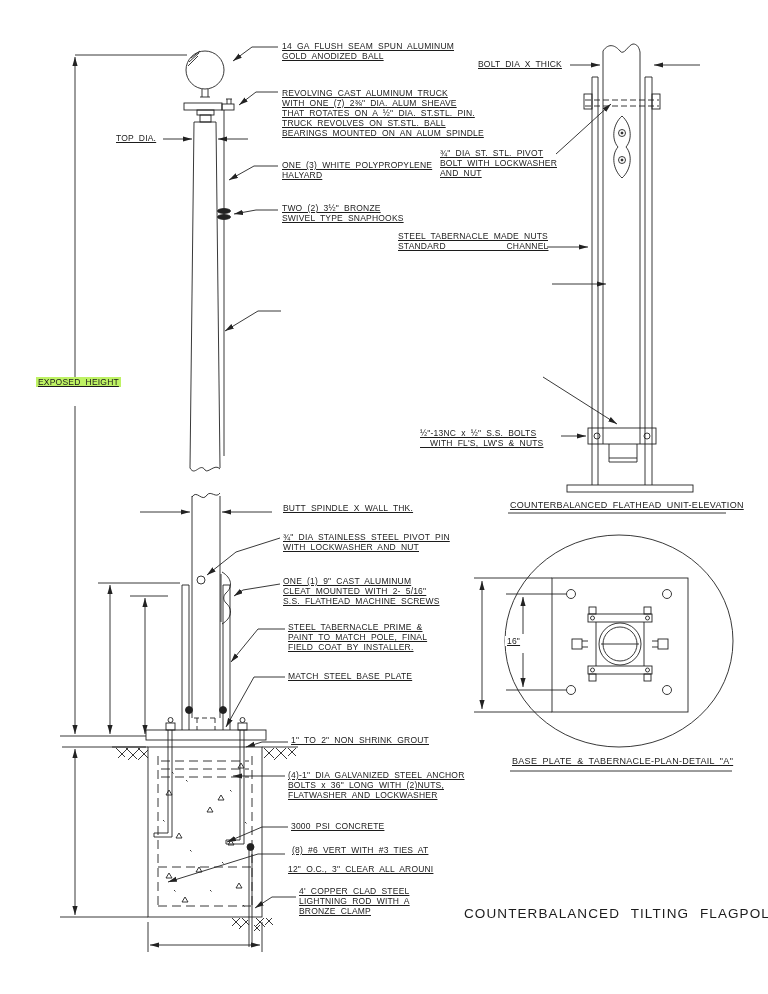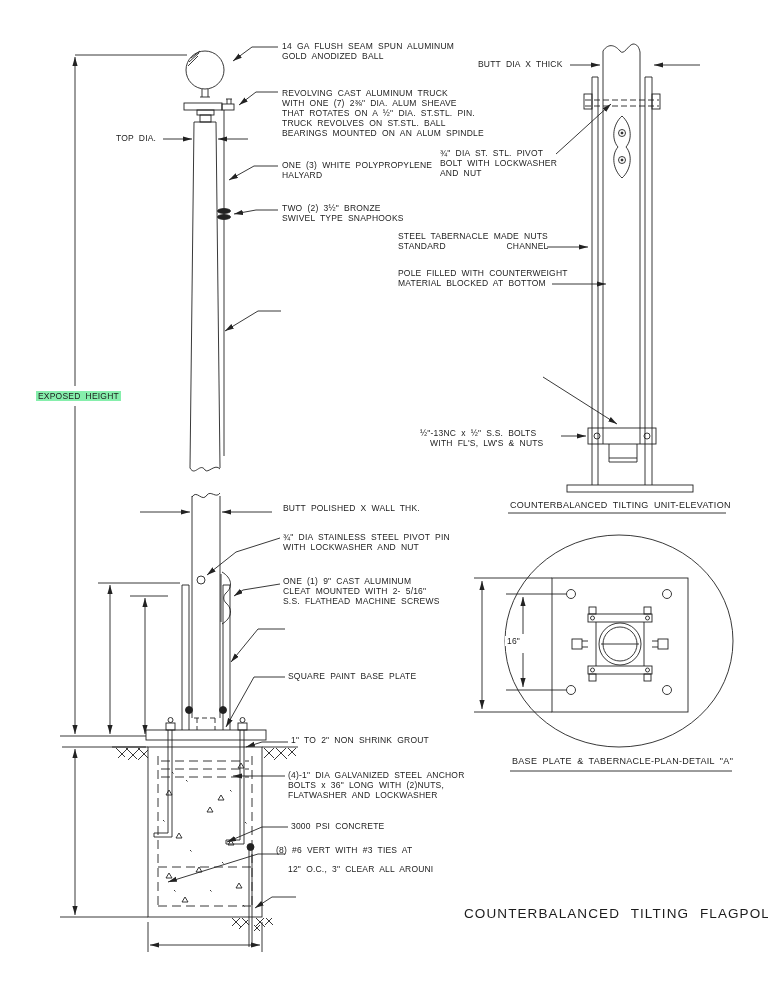--- a/index.html
+++ b/index.html
@@ -1,20 +1,20 @@
 <!DOCTYPE html>
 <html><head>
 <meta charset="utf-8">
 <style>
   html,body{margin:0;padding:0;background:#fff;}
   .sheet{position:relative;width:768px;height:994px;background:#ffffff;overflow:hidden;
          font-family:"Liberation Sans", sans-serif;color:#1c1c1c;}
   .sheet svg{position:absolute;left:0;top:0;}
   .lbl{position:absolute;font-size:8.5px;line-height:10px;letter-spacing:.2px;word-spacing:2.5px;
-       white-space:pre;color:#1c1c1c;}
+       white-space:pre;color:#1c1c1c;text-decoration:underline;}
   .caption{font-size:9px;letter-spacing:.3px;}
   .big-title{position:absolute;font-size:13.5px;letter-spacing:1.1px;word-spacing:6px;white-space:pre;}
 </style>
 </head>
 <body>
 
 <div class="sheet">
 
 <svg width="768" height="994" viewBox="0 0 768 994">
   <defs>
@@ -180,45 +180,49 @@
   <div class="lbl" style="left:282px;top:88px">REVOLVING CAST ALUMINUM TRUCK
 WITH ONE (7) 2⅜" DIA. ALUM SHEAVE
 THAT ROTATES ON A ½" DIA. ST.STL. PIN.
 TRUCK REVOLVES ON ST.STL. BALL
 BEARINGS MOUNTED ON AN ALUM SPINDLE</div>
   <div class="lbl" style="left:116px;top:133px">TOP DIA.</div>
   <div class="lbl" style="left:282px;top:160px">ONE (3) WHITE POLYPROPYLENE
 HALYARD</div>
   <div class="lbl" style="left:282px;top:203px">TWO (2) 3½" BRONZE
 SWIVEL TYPE SNAPHOOKS</div>
-  <div class="lbl" style="left:36px;top:391px;background:#86efac;padding:0 2px">EXPOSED HEIGHT</div>
-  <div class="lbl" style="left:283px;top:503px">BUTT POLISHED X WALL THK.</div>
+  <div class="lbl" style="left:36px;top:377px;background:#bef264;padding:0 2px">EXPOSED HEIGHT</div>
+  <div class="lbl" style="left:283px;top:503px">BUTT SPINDLE X WALL THK.</div>
   <div class="lbl" style="left:283px;top:532px">¾" DIA STAINLESS STEEL PIVOT PIN
 WITH LOCKWASHER AND NUT</div>
   <div class="lbl" style="left:283px;top:576px">ONE (1) 9" CAST ALUMINUM
 CLEAT MOUNTED WITH 2- 5/16"
 S.S. FLATHEAD MACHINE SCREWS</div>
-  <div class="lbl" style="left:288px;top:671px">SQUARE PAINT BASE PLATE</div>
+  <div class="lbl" style="left:288px;top:622px">STEEL TABERNACLE PRIME &amp;
+PAINT TO MATCH POLE, FINAL
+FIELD COAT BY INSTALLER.</div>
+  <div class="lbl" style="left:288px;top:671px">MATCH STEEL BASE PLATE</div>
   <div class="lbl" style="left:291px;top:735px">1" TO 2" NON SHRINK GROUT</div>
   <div class="lbl" style="left:288px;top:770px">(4)-1" DIA GALVANIZED STEEL ANCHOR
 BOLTS x 36" LONG WITH (2)NUTS,
 FLATWASHER AND LOCKWASHER</div>
   <div class="lbl" style="left:291px;top:821px">3000 PSI CONCRETE</div>
-  <div class="lbl" style="left:276px;top:845px">(8) #6 VERT WITH #3 TIES AT</div>
+  <div class="lbl" style="left:292px;top:845px">(8) #6 VERT WITH #3 TIES AT</div>
   <div class="lbl" style="left:288px;top:864px">12" O.C., 3" CLEAR ALL AROUNI</div>
-
-  <div class="lbl" style="left:478px;top:59px">BUTT DIA X THICK</div>
+  <div class="lbl" style="left:299px;top:886px">4' COPPER CLAD STEEL
+LIGHTNING ROD WITH A
+BRONZE CLAMP</div>
+
+  <div class="lbl" style="left:478px;top:59px">BOLT DIA X THICK</div>
   <div class="lbl" style="left:440px;top:148px">¾" DIA ST. STL. PIVOT
 BOLT WITH LOCKWASHER
 AND NUT</div>
   <div class="lbl" style="left:398px;top:231px">STEEL TABERNACLE MADE NUTS
 STANDARD            CHANNEL</div>
-  <div class="lbl" style="left:398px;top:268px">POLE FILLED WITH COUNTERWEIGHT
-MATERIAL BLOCKED AT BOTTOM</div>
   <div class="lbl" style="left:420px;top:428px">½"-13NC x ½" S.S. BOLTS
   WITH FL'S, LW'S &amp; NUTS</div>
-  <div class="lbl caption" style="left:510px;top:500px">COUNTERBALANCED TILTING UNIT-ELEVATION</div>
+  <div class="lbl caption" style="left:510px;top:500px">COUNTERBALANCED FLATHEAD UNIT-ELEVATION</div>
 
   <div class="lbl" style="left:505px;top:636px;background:#fff;padding:0 2px">16"</div>
   <div class="lbl caption" style="left:512px;top:756px">BASE PLATE &amp; TABERNACLE-PLAN-DETAIL "A"</div>
 
   <div class="big-title" style="left:464px;top:906px">COUNTERBALANCED TILTING FLAGPOLE</div>
 </div>
 
 </body></html>

